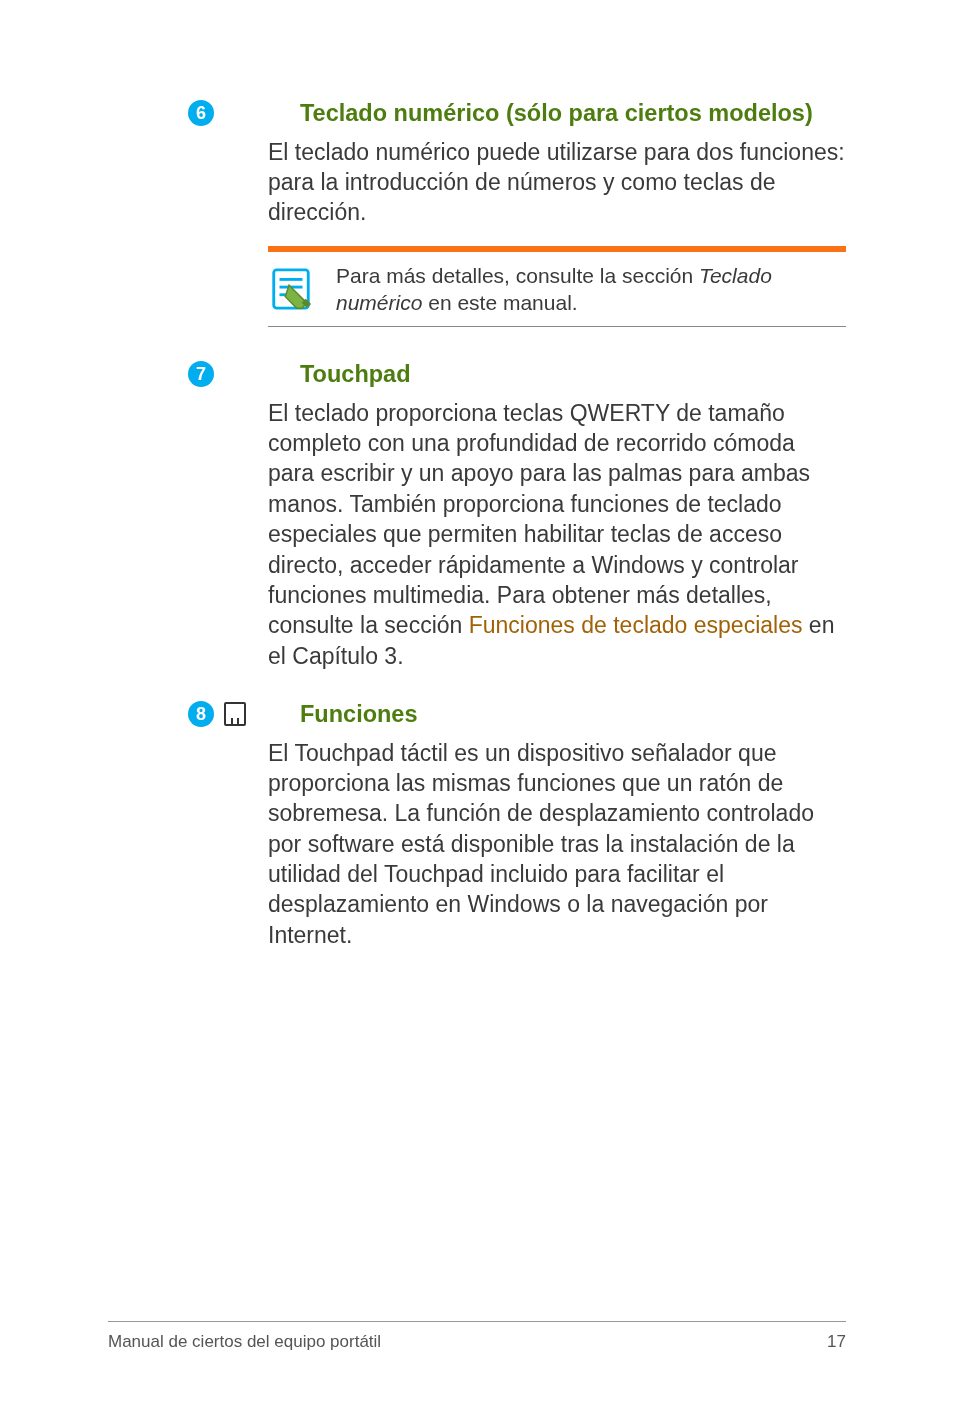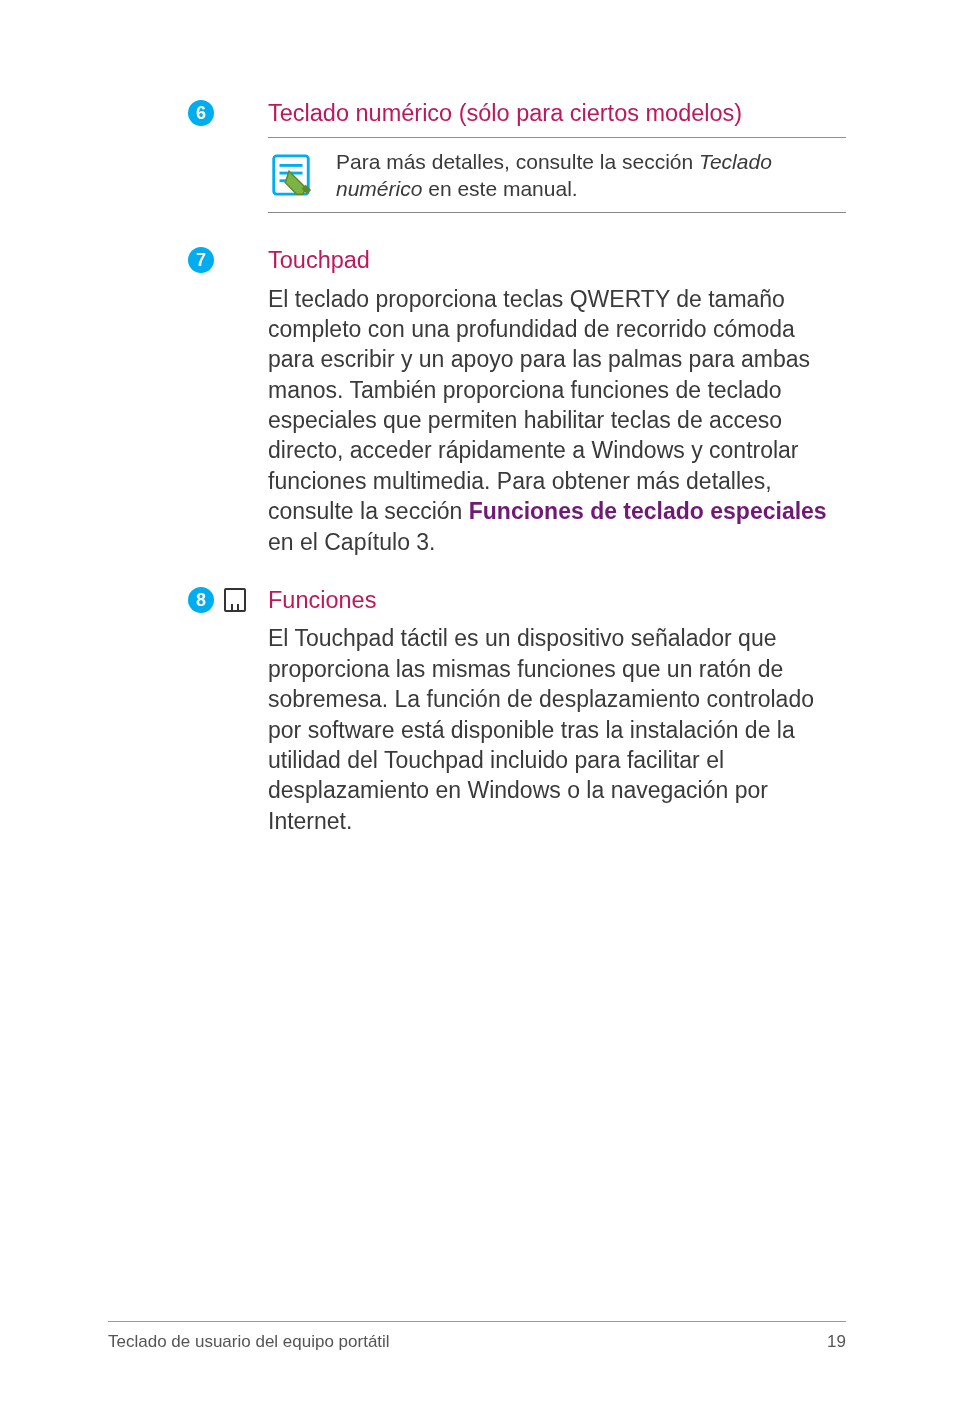--- a/index.html
+++ b/index.html
@@ -59,39 +59,40 @@
     height: 6px;
     border-bottom: 2px solid #333;
     border-left: 2px solid #333;
     border-right: 2px solid #333;
     background: #fff;
   }
   .content-col {
     flex: 1;
   }
   .heading {
-    font-weight: 400;
+    font-weight: 700;
     font-size: 23.5px;
     line-height: 1.3;
-    color: #be185d;
+    color: #4d7c0f;
     margin-bottom: 8px;
+    margin-left: 32px;
   }
   .body {
     font-size: 23px;
     line-height: 1.32;
     color: #3a3a3a;
     margin-bottom: 18px;
   }
-  .body b { font-weight: 700; color: #701a75; }
+  .body b { font-weight: 400; color: #a16207; }
 
   .note-block {
     display: flex;
     align-items: flex-start;
     gap: 22px;
-    border-top: 1px solid #f97316;
+    border-top: 6px solid #f97316;
     border-bottom: 1px solid #888;
     padding: 10px 8px 10px 0;
     margin-bottom: 22px;
   }
   .note-icon {
     width: 46px;
     height: 46px;
     flex: 0 0 46px;
     margin-top: 4px;
   }
@@ -119,20 +120,21 @@
 <body>
 
 <div class="page">
 
   <div class="item">
     <div class="marker-col">
       <div class="num-circle">6</div>
     </div>
     <div class="content-col">
       <div class="heading">Teclado numérico (sólo para ciertos modelos)</div>
+      <div class="body">El teclado numérico puede utilizarse para dos funciones: para la introducción de números y como teclas de dirección.</div>
       <div class="note-block">
         <svg class="note-icon" viewBox="0 0 48 48">
           <rect x="6" y="4" width="36" height="40" rx="3" fill="none" stroke="#00adef" stroke-width="3"></rect>
           <line x1="12" y1="14" x2="36" y2="14" stroke="#00adef" stroke-width="3"></line>
           <line x1="12" y1="22" x2="36" y2="22" stroke="#00adef" stroke-width="3"></line>
           <line x1="12" y1="30" x2="30" y2="30" stroke="#00adef" stroke-width="3"></line>
           <path d="M22 20 L40 38 L36 44 L30 44 L18 32 Z" fill="#7cb342" stroke="#5a8a2e" stroke-width="1.5"></path>
           <rect x="36" y="36" width="8" height="6" transform="rotate(45 40 39)" fill="#5a8a2e"></rect>
         </svg>
         <div class="note-text">
@@ -159,17 +161,17 @@
       <div class="num-circle">8</div>
       <div class="touchpad-icon"></div>
     </div>
     <div class="content-col">
       <div class="heading">Funciones</div>
       <div class="body">El Touchpad táctil es un dispositivo señalador que proporciona las mismas funciones que un ratón de sobremesa. La función de desplazamiento controlado por software está disponible tras la instalación de la utilidad del Touchpad incluido para facilitar el desplazamiento en Windows o la navegación por Internet.</div>
     </div>
   </div>
 
   <div class="footer">
-    <span>Teclado de usuario del equipo portátil</span>
-    <span>19</span>
+    <span>Manual de ciertos del equipo portátil</span>
+    <span>17</span>
   </div>
 
 </div>
 
 </body></html>

